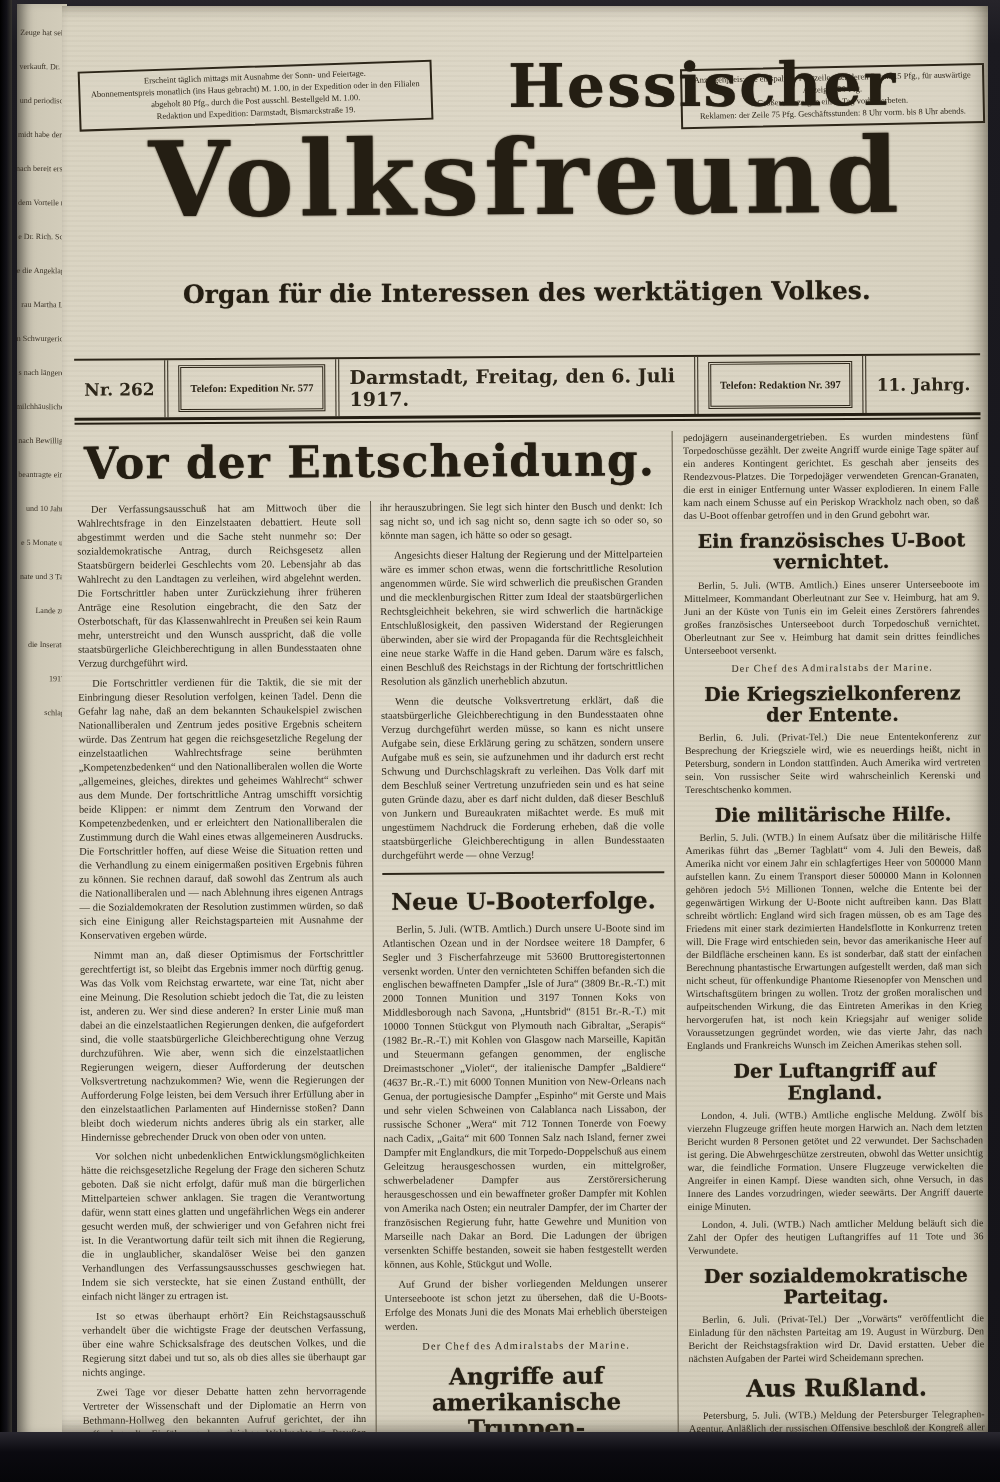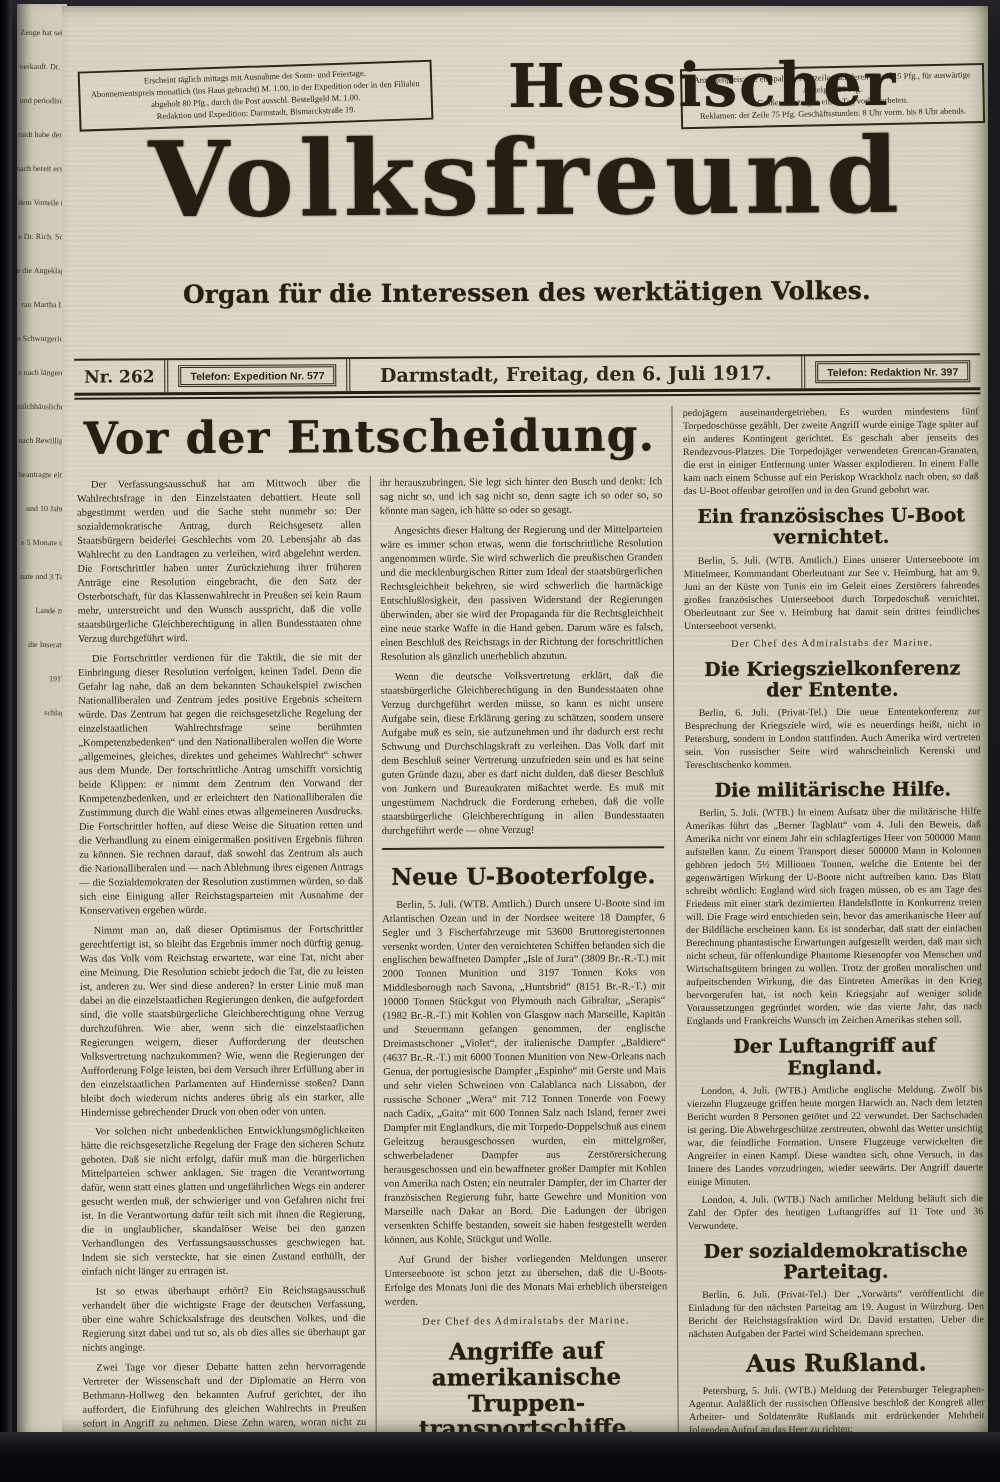--- a/index.html
+++ b/index.html
@@ -45,22 +45,22 @@
     font-family:"DejaVu Serif",serif;font-weight:bold;font-size:25px;color:#241e13;
     text-shadow:0 0 1px rgba(40,30,15,.6);}
 
   
   .dateline-wrap{margin:0 10px;}
   .dateline{display:flex;align-items:stretch;border-top:2px solid #2d2619;}
   .dl-cell{display:flex;align-items:center;justify-content:center;padding:5px 10px;
     font-family:"DejaVu Serif",serif;font-weight:bold;font-size:17px;}
   .dl-cell + .dl-cell{border-left:4px double #2d2619;}
   .dl-date{flex:1;font-size:19px;}
-  .tbox{border:3px double #2d2619;padding:2px 9px;font-size:10.5px;font-weight:bold;
-    font-family:Liberation Sans, sans-serif;white-space:nowrap;}
+  .tbox{border:3px double #2d2619;padding:15px 9px;font-size:10.5px;font-weight:bold;
+    font-family:Liberation Serif, serif;white-space:nowrap;}
   .rule-heavy{height:3px;background:#241e13;margin-top:0;}
   .rule-heavy2{height:2px;background:#241e13;margin-top:2px;}
 
   
   .page-body{display:flex;padding:10px 12px 0;}
   .lead-wrap{width:66%;padding-right:10px;box-sizing:border-box;}
   .col3{width:34%;border-left:1px solid #5a5241;padding-left:10px;box-sizing:border-box;}
   .two-cols{display:flex;}
   .c1{width:50%;padding-right:9px;box-sizing:border-box;}
   .c2{width:50%;border-left:1px solid #5a5241;padding-left:9px;box-sizing:border-box;}
@@ -130,20 +130,21 @@
     <div class="dateline-wrap">
       <div class="dateline">
         <div class="dl-cell">Nr. 262</div>
         <div class="dl-cell">
             <span class="tbox">Telefon: Expedition Nr. 577</span>
           </div>
         <div class="dl-cell dl-date">Darmstadt, Freitag, den 6. Juli 1917.</div>
         <div class="dl-cell">
             <span class="tbox">Telefon: Redaktion Nr. 397</span>
           </div>
+        <div class="dl-cell">11. Jahrg.</div>
       </div>
       <div class="rule-heavy"></div>
       <div class="rule-heavy2"></div>
     </div>
 
     <div class="page-body">
 
       <div class="lead-wrap">
         <div class="lead-headline">Vor der Entscheidung.</div>
         <div class="two-cols">

